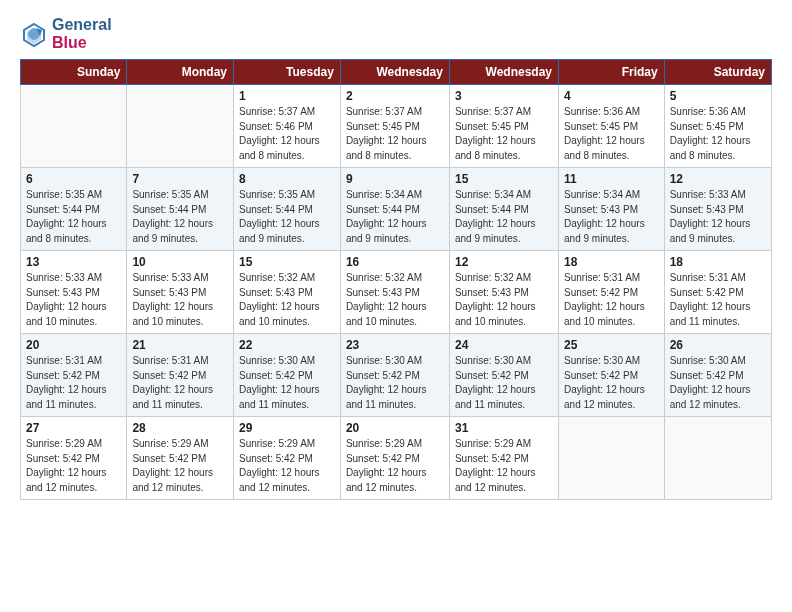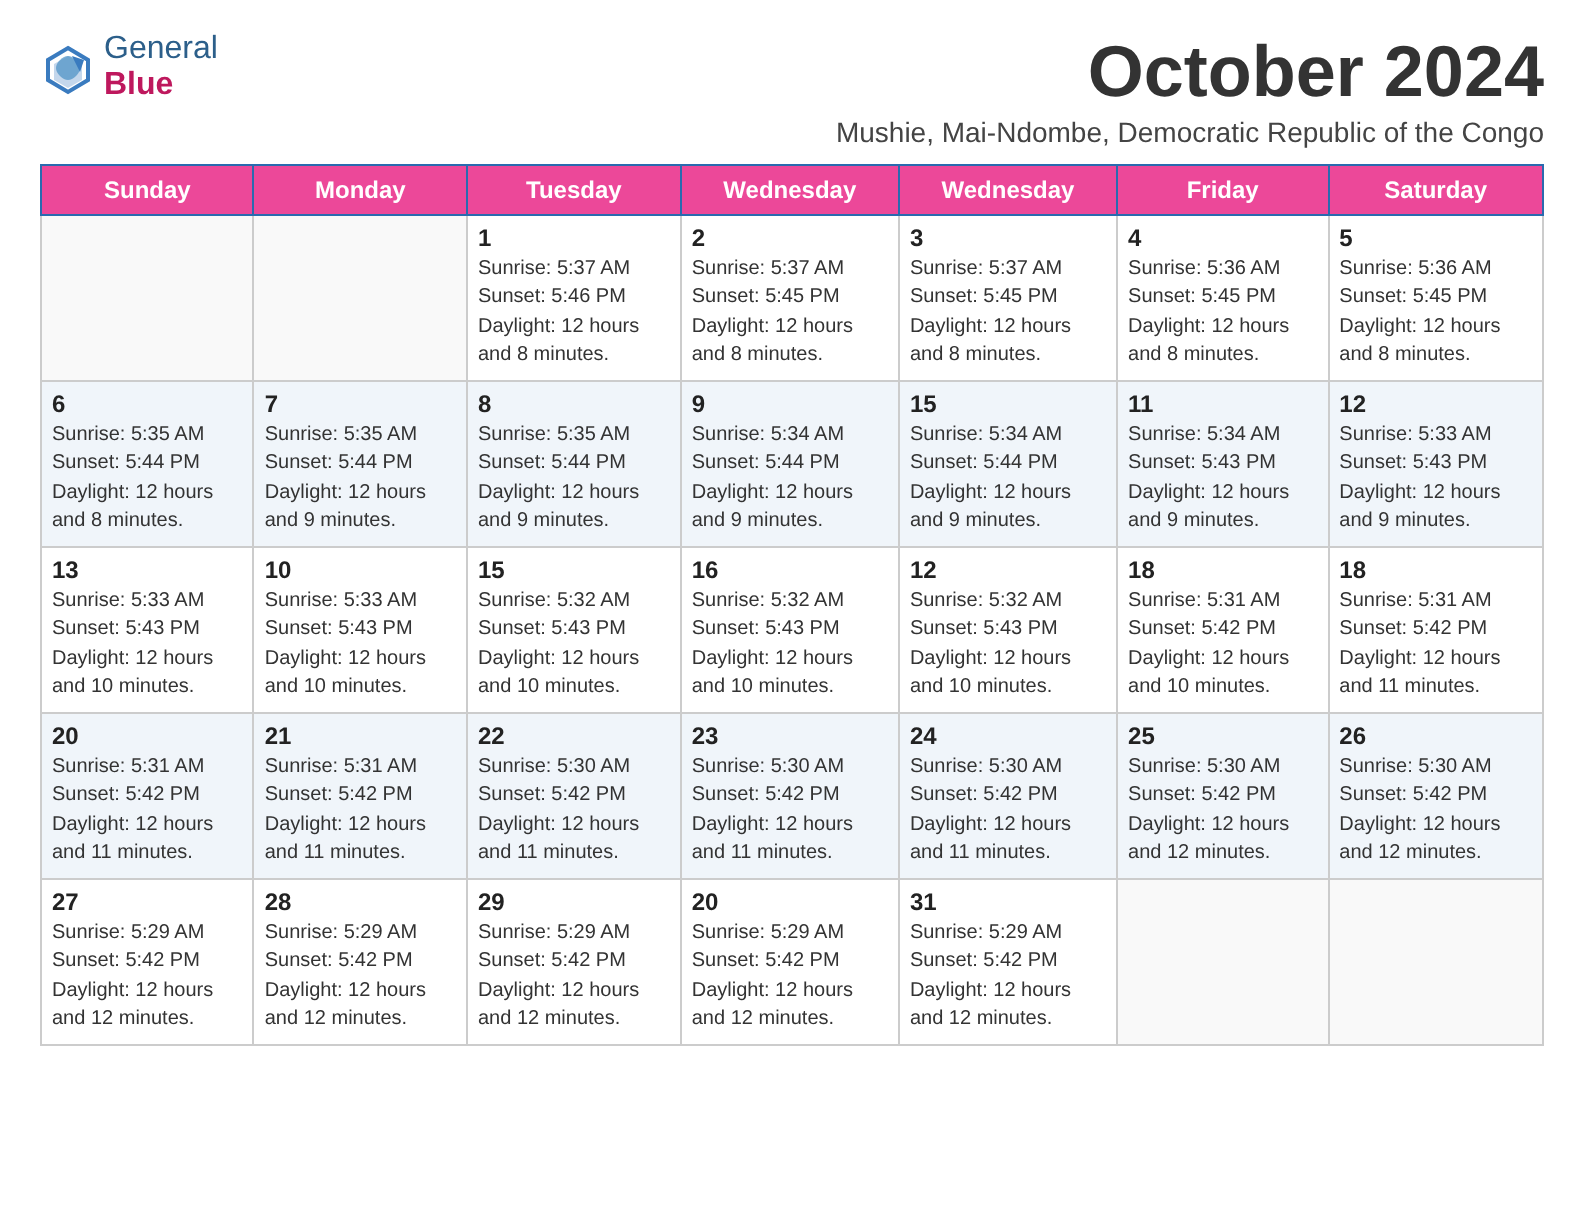--- a/index.html
+++ b/index.html
@@ -46,23 +46,23 @@
       color: #444;
       margin-top: 2px;
     }
     .calendar-table {
       width: 100%;
       border-collapse: collapse;
       margin-top: 8px;
       font-size: 10.5px;
     }
     .calendar-table th {
-      background: #ec4899;
+      background: #7f1d1d;
       color: #fff;
-      text-align: center;
+      text-align: right;
       padding: 5px 6px;
       font-size: 12px;
       font-weight: bold;
       border: 1px solid #2a6aaf;
     }
     .calendar-table td {
       border: 1px solid #ccc;
       vertical-align: top;
       padding: 4px 5px;
       width: 113px;
@@ -95,29 +95,25 @@
   <div class="header-row">
     <div class="logo">
       <svg class="logo-icon" viewBox="0 0 28 28">
         <rect x="0" y="0" width="28" height="28" fill="white"></rect>
         <polygon points="14,4 24,10 24,20 14,26 4,20 4,10" fill="none" stroke="#3a7bbf" stroke-width="2"></polygon>
         <polygon points="14,8 21,12 21,20 14,24 7,20 7,12" fill="#3a7bbf" opacity="0.3"></polygon>
         <path d="M10 10 Q14 6 18 10 Q22 14 18 18 Q14 22 10 18 Q6 14 10 10Z" fill="#4a90c4" opacity="0.7"></path>
         <path d="M16 8 L22 10 L20 16 Z" fill="#3a7bbf"></path>
       </svg>
       <div>
-        <div style="font-size:16px;font-weight:normal;color:#2c5f8a;line-height:1.1">
+        <div style="font-size:16px;font-weight:bold;color:#2c5f8a;line-height:1.1">
           <span style="color:#2c5f8a">General</span>
         </div>
         <div style="font-size:16px;font-weight:bold;color:#be185d;line-height:1.1">Blue</div>
       </div>
-    </div>
-    <div class="title-block">
-      <div class="month-title">October 2024</div>
-      <div class="subtitle">Mushie, Mai-Ndombe, Democratic Republic of the Congo</div>
     </div>
   </div>
 
   <table class="calendar-table">
     <thead>
       <tr>
         <th>Sunday</th>
         <th>Monday</th>
         <th>Tuesday</th>
         <th>Wednesday</th>

